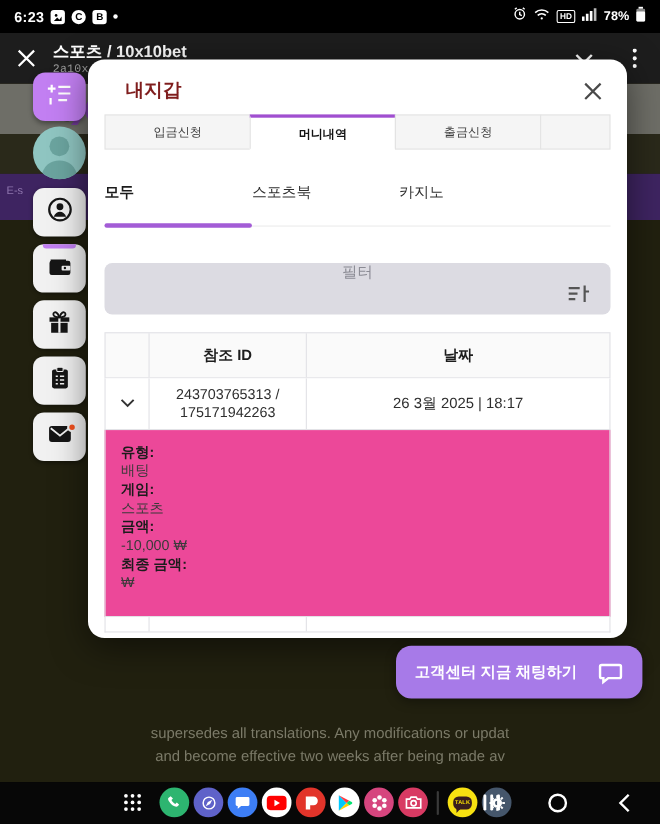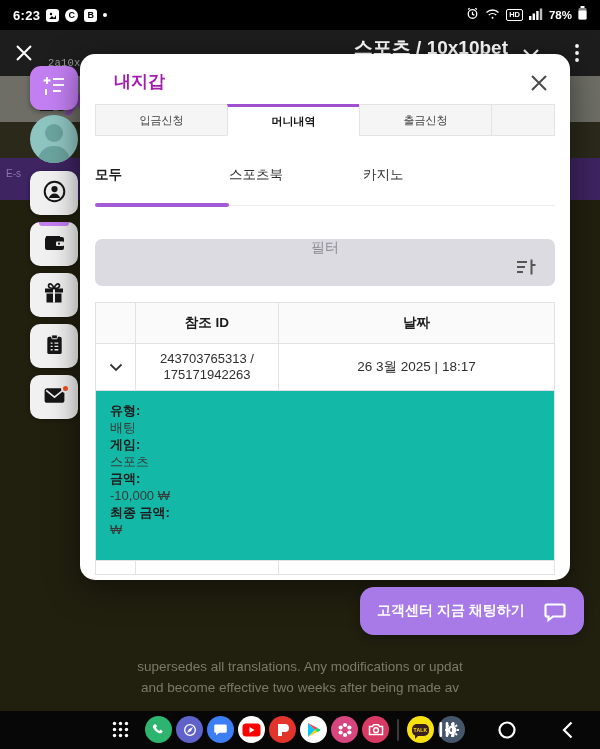--- a/index.html
+++ b/index.html
@@ -17,21 +17,21 @@
   .sb-mini.round{border-radius:50%;}
   .sb-dot{width:4px;height:4px;border-radius:50%;background:#fff;}
   .hd-badge{border:1px solid #fff;border-radius:2px;font-size:7.5px;font-weight:bold;padding:0 2px;line-height:10px;}
   .sb-batt-pct{font-size:11.5px;font-weight:bold;}
 
   
   .browser-header{position:absolute;top:30px;left:0;right:0;height:46px;background:#1d1d1d;
     display:flex;align-items:center;color:#fff;}
   .bh-close{width:48px;display:flex;align-items:center;justify-content:center;cursor:pointer;}
   .bh-titles{flex:1;min-width:0;padding-top:2px;}
-  .bh-title{font-size:19px;font-weight:bold;line-height:18px;text-align:right;}
+  .bh-title{font-size:15px;font-weight:bold;line-height:18px;}
   .bh-url{font-size:10.5px;color:#9b9b9b;font-family:"Liberation Mono",monospace;letter-spacing:.2px;}
   .bh-chevron,.bh-kebab{width:46px;display:flex;align-items:center;justify-content:center;cursor:pointer;}
 
   
   .site{position:absolute;top:76px;left:0;width:600px;height:635px;background:#21200f;overflow:hidden;}
   .band{position:absolute;left:0;width:100%;}
   .band-hdr{top:0;height:46px;background:#6e6e67;}
   .band-olive1{top:46px;height:36px;background:#2a291a;}
   .band-purple{top:82px;height:42px;background:#3e2461;}
   .band-gray2{top:124px;height:40px;background:#68686
@@ -60,21 +60,21 @@
   .rail-avatar{margin-top:5px;width:48px;height:48px;border-radius:50%;background:#8fc5c1;overflow:hidden;cursor:pointer;}
   .rail-card{margin-top:7px;width:48px;height:44px;border-radius:10px;background:#f1f1f1;display:flex;
     align-items:center;justify-content:center;cursor:pointer;position:relative;box-shadow:0 1px 4px rgba(0,0,0,.4);}
   .rail-card.first{margin-top:8px;}
   .active-bar{position:absolute;top:0;left:9px;width:30px;height:4px;border-radius:0 0 3px 3px;background:#c27ff2;}
   .mail-dot{position:absolute;top:9px;right:8px;width:9px;height:9px;border-radius:50%;background:#f4511e;border:2px solid #f1f1f1;}
 
   
   .modal{position:absolute;left:80px;top:54px;width:490px;height:526px;background:#fff;border-radius:15px;
     box-shadow:0 8px 32px rgba(0,0,0,.5);overflow:hidden;}
-  .m-title{position:absolute;top:16px;left:34px;font-size:17px;font-weight:bold;color:#a21caf;}
+  .m-title{position:absolute;top:16px;left:34px;font-size:17px;font-weight:bold;color:#7f1d1d;}
   .m-close{position:absolute;top:14px;right:16px;width:30px;height:30px;display:flex;align-items:center;
     justify-content:center;cursor:pointer;}
   .m-tabs{position:absolute;top:50px;left:15px;right:15px;height:32px;display:flex;}
   .m-tab{width:133px;background:#f5f5f5;border:1px solid #e3e3e3;margin-left:-1px;display:flex;align-items:center;
     justify-content:center;font-size:11px;color:#3d3d3d;cursor:pointer;}
   .m-tab:first-child{margin-left:0;}
   .m-tab.active{background:#fff;border-top:3px solid #a04fd0;border-bottom:1px solid #fff;font-weight:bold;color:#121212;}
   .m-tab-filler{flex:1;background:#f5f5f5;border:1px solid #e3e3e3;margin-left:-1px;}
   .m-subtabs{position:absolute;top:104px;left:15px;right:15px;height:48px;border-bottom:1px solid #ececec;display:flex;}
   .m-subtab{width:134px;font-size:13.5px;color:#2e2e2e;padding-top:8px;cursor:pointer;}
@@ -88,21 +88,21 @@
   .m-table{position:absolute;top:248px;left:15px;right:15px;}
   .t-head{display:flex;height:42px;background:#fafafa;border:1px solid #e2e2e6;}
   .t-row{display:flex;height:47px;border:1px solid #e2e2e6;border-top:0;background:#fff;cursor:pointer;}
   .t-c1{width:40px;border-right:1px solid #e2e2e6;display:flex;align-items:center;justify-content:center;}
   .t-c2{width:143px;border-right:1px solid #e2e2e6;display:flex;flex-direction:column;align-items:center;justify-content:center;}
   .t-c3{flex:1;display:flex;align-items:center;justify-content:center;}
   .t-head .t-c2,.t-head .t-c3{font-size:13.5px;font-weight:bold;color:#1d1d1d;}
   .t-head .t-c2{flex-direction:row;}
   .ref-line{font-size:13px;color:#2f2f2f;line-height:16px;}
   .date-cell{font-size:13.5px;color:#2f2f2f;}
-  .t-details{height:170px;border:1px solid #e2e2e6;border-top:0;padding:11px 14px;background:#14b8a6;}
+  .t-details{height:170px;border:1px solid #e2e2e6;border-top:0;padding:11px 14px;background:#ec4899;}
   .d-label{font-size:13px;font-weight:bold;color:#1c1c1c;line-height:17px;}
   .d-value{font-size:13px;color:#3a3a3a;line-height:17px;}
   .t-empty{display:flex;height:14px;border:1px solid #e2e2e6;border-top:0;background:#fff;}
   .t-empty .t-c1,.t-empty .t-c2{height:100%;}
 
   
   .chat-btn{position:absolute;left:360px;top:587px;width:224px;height:48px;border-radius:14px;background:#a77ae8;
     display:flex;align-items:center;padding:0 17px;cursor:pointer;box-shadow:0 3px 10px rgba(0,0,0,.35);}
   .chat-label{color:#fff;font-size:14px;font-weight:bold;}
   .chat-icon{margin-left:auto;display:flex;}

